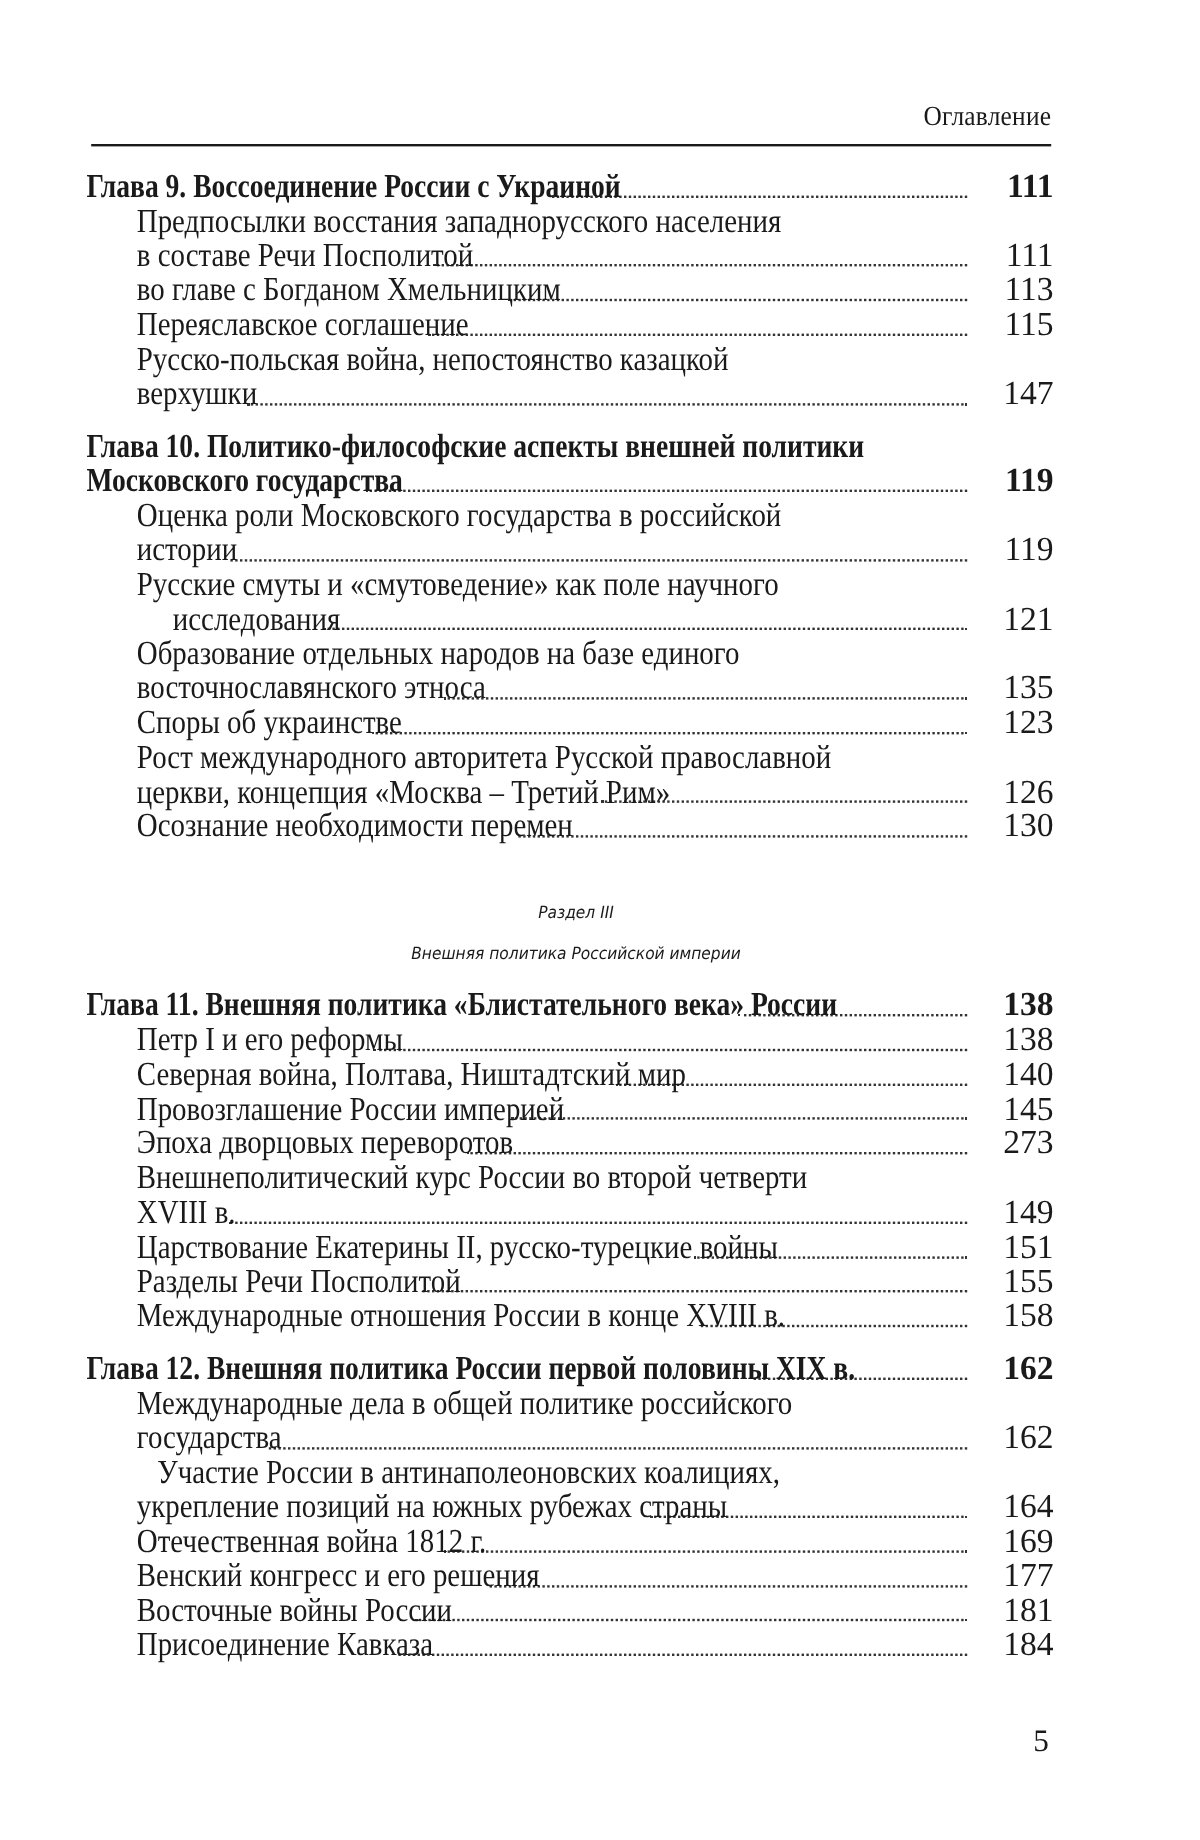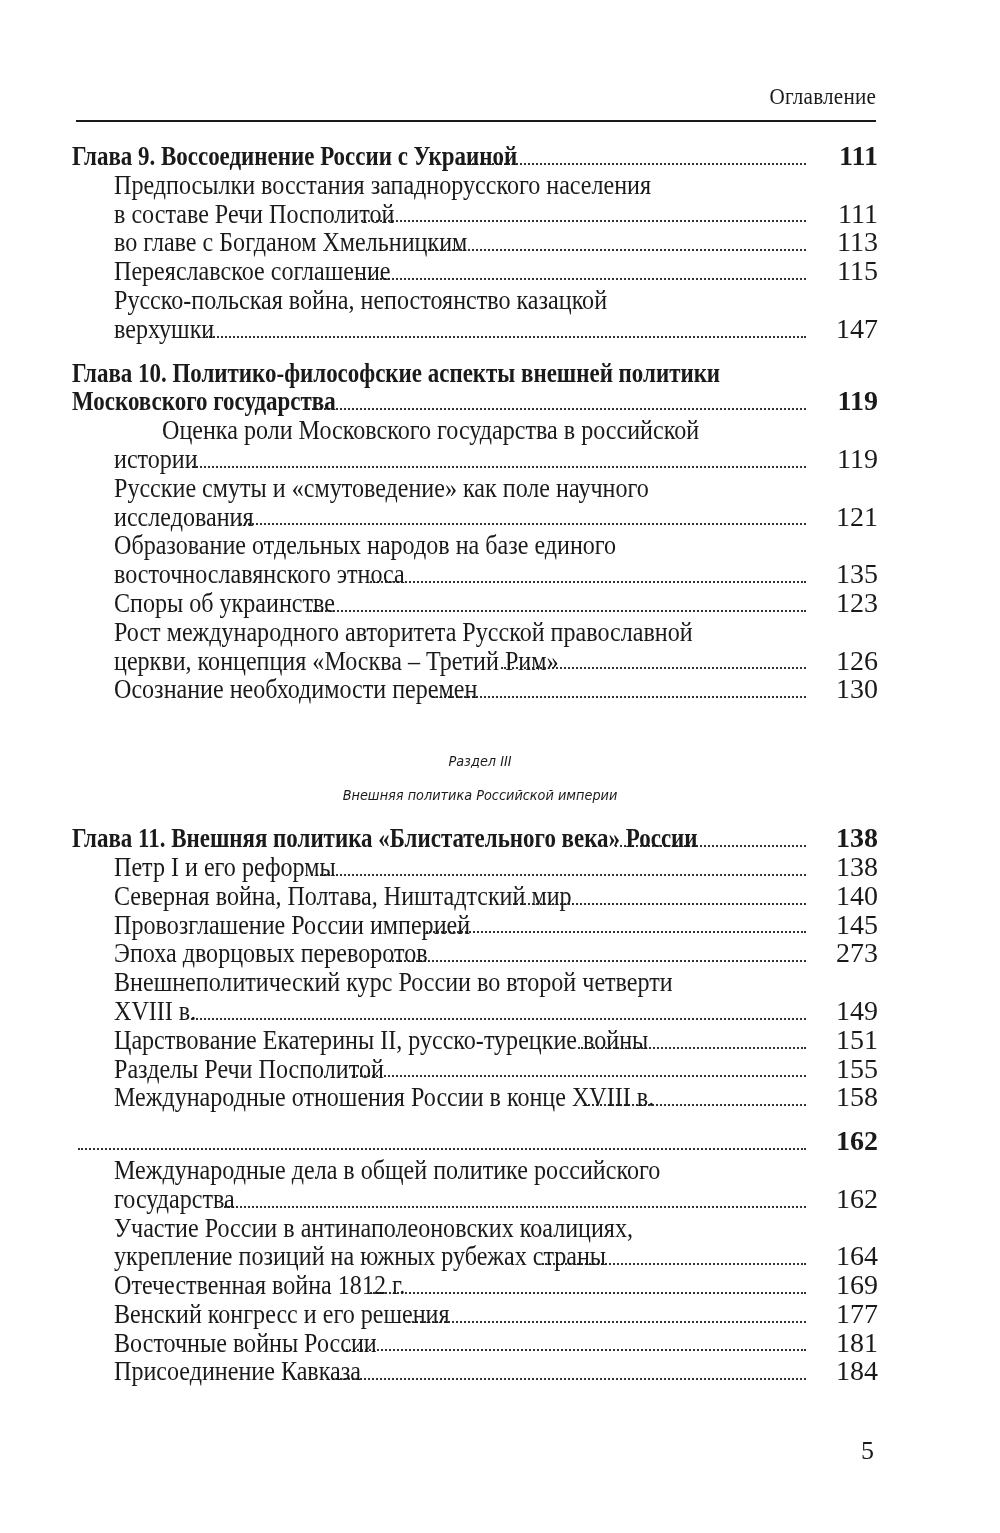--- a/index.html
+++ b/index.html
@@ -99,34 +99,34 @@
           <span class="text" style="width: 556px;"><span class="condb">Глава 10. Политико-философские аспекты внешней политики</span></span>
         </div>
         <div class="line">
           <span class="text" style="width: 227px;"><span class="condb">Московского государства</span></span>
           <span class="leader"></span>
           <span class="page">119</span>
         </div>
       </div>
       <div class="entry sub">
         <div class="line">
-          <span class="text" style="width: 461px; margin-left: 48px;"><span class="cond">Оценка роли Московского государства в российской</span></span>
+          <span class="text" style="width: 461px;"><span class="cond">Оценка роли Московского государства в российской</span></span>
         </div>
         <div class="line">
           <span class="text" style="width: 72px;"><span class="cond">истории</span></span>
           <span class="leader"></span>
           <span class="page">119</span>
         </div>
       </div>
       <div class="entry sub">
         <div class="line">
           <span class="text" style="width: 459px;"><span class="cond">Русские смуты и «смутоведение» как поле научного</span></span>
         </div>
         <div class="line">
-          <span class="text" style="width: 120px;"><span class="cond">исследования</span></span>
+          <span class="text" style="width: 120px; margin-left: 30px;"><span class="cond">исследования</span></span>
           <span class="leader"></span>
           <span class="page">121</span>
         </div>
       </div>
       <div class="entry sub">
         <div class="line">
           <span class="text" style="width: 431px;"><span class="cond">Образование отдельных народов на базе единого</span></span>
         </div>
         <div class="line">
           <span class="text" style="width: 250px;"><span class="cond">восточнославянского этноса</span></span>
@@ -225,37 +225,38 @@
       </div>
       <div class="entry sub">
         <div class="line">
           <span class="text" style="width: 464px;"><span class="cond">Международные отношения России в конце XVIII в.</span></span>
           <span class="leader"></span>
           <span class="page">158</span>
         </div>
       </div>
       <div class="entry chapter gap">
         <div class="line">
+          <span class="text" style="width: 550px;"><span class="condb">Глава 12. Внешняя политика России первой половины XIX в.</span></span>
           <span class="leader"></span>
           <span class="page">162</span>
         </div>
       </div>
       <div class="entry sub">
         <div class="line">
           <span class="text" style="width: 469px;"><span class="cond">Международные дела в общей политике российского</span></span>
         </div>
         <div class="line">
           <span class="text" style="width: 104px;"><span class="cond">государства</span></span>
           <span class="leader"></span>
           <span class="page">162</span>
         </div>
       </div>
       <div class="entry sub">
         <div class="line">
-          <span class="text" style="width: 445px;"><span class="cond">Участие России в антинаполеоновских коалициях,</span></span>
+          <span class="text" style="width: 445px; margin-left: 17px;"><span class="cond">Участие России в антинаполеоновских коалициях,</span></span>
         </div>
         <div class="line">
           <span class="text" style="width: 422px;"><span class="cond">укрепление позиций на южных рубежах страны</span></span>
           <span class="leader"></span>
           <span class="page">164</span>
         </div>
       </div>
       <div class="entry sub">
         <div class="line">
           <span class="text" style="width: 250px;"><span class="cond">Отечественная война 1812 г.</span></span>

